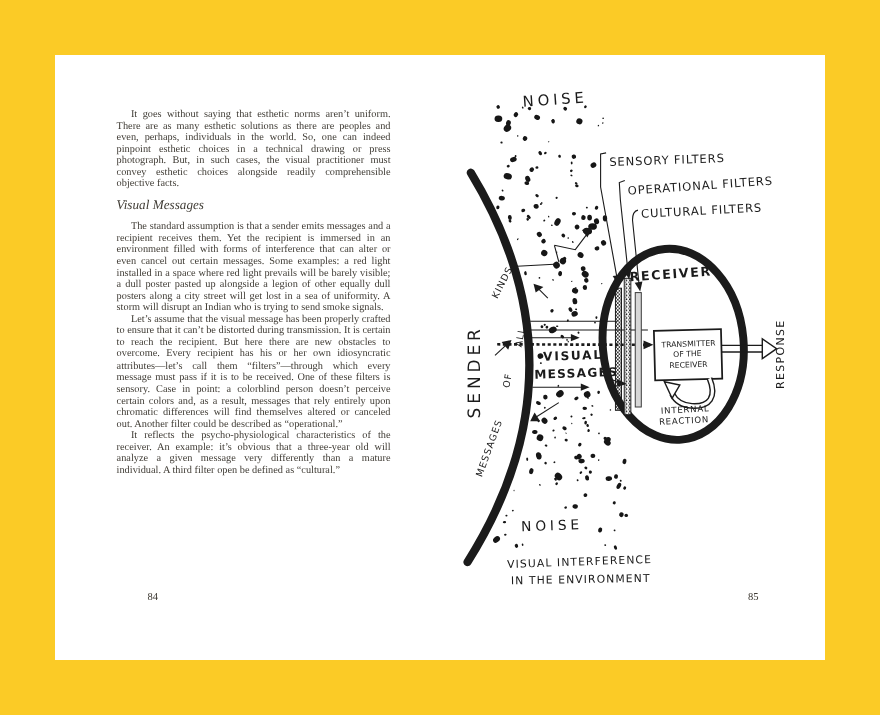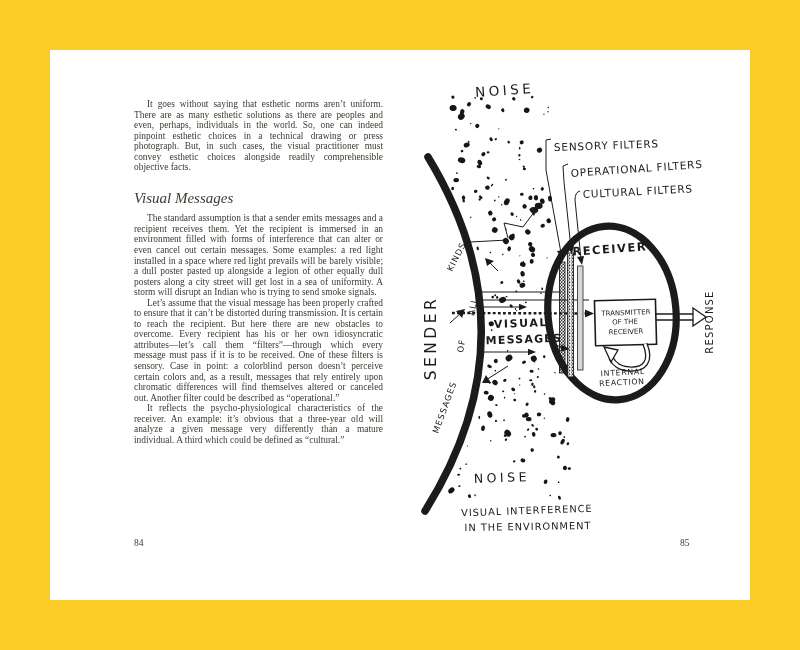--- a/index.html
+++ b/index.html
@@ -8,29 +8,29 @@
     background:#fbcb26;
     position:relative;
     font-family:"Liberation Serif",serif;
     overflow:hidden;
   }
   .spread{
     position:absolute;left:50px;top:50px;width:700px;height:550px;
     background:#ffffff;
   }
   .left-col{
-    position:absolute;left:84px;top:49px;width:249px;
+    position:absolute;left:56px;top:49px;width:249px;
     color:#3e3a33;
     font-size:9.4px;line-height:10.55px;
     text-align:justify;
   }
   .left-col p{margin:0;text-indent:13px;}
   .left-col h3{
-    margin:20px 0 10px 0;
-    font-size:15px;font-weight:normal;font-style:italic;
+    margin:8px 0 10px 0;
+    font-size:12px;font-weight:normal;font-style:italic;
   }
   .page-num{
     position:absolute;top:487px;
     color:#3e3a33;font-size:9.6px;
   }
   .pn-left{left:68px;padding-left:16px;}
   .pn-right{left:630px;}
   .diagram{
     position:absolute;left:350px;top:0;width:350px;height:500px;
   }
@@ -42,21 +42,21 @@
 </head>
 <body>
 
 <div class="spread">
 
   <div class="left-col">
     <p>It goes without saying that esthetic norms aren’t uniform. There are as many esthetic solutions as there are peoples and even, perhaps, individuals in the world. So, one can indeed pinpoint esthetic choices in a technical drawing or press photograph. But, in such cases, the visual practitioner must convey esthetic choices alongside readily comprehensible objective facts.</p>
     <h3>Visual Messages</h3>
     <p>The standard assumption is that a sender emits messages and a recipient receives them. Yet the recipient is immersed in an environment filled with forms of interference that can alter or even cancel out certain messages. Some examples: a red light installed in a space where red light prevails will be barely visible; a dull poster pasted up alongside a legion of other equally dull posters along a city street will get lost in a sea of uniformity. A storm will disrupt an Indian who is trying to send smoke signals.</p>
     <p>Let’s assume that the visual message has been properly crafted to ensure that it can’t be distorted during transmission. It is certain to reach the recipient. But here there are new obstacles to overcome. Every recipient has his or her own idiosyncratic attributes—let’s call them “filters”—through which every message must pass if it is to be received. One of these filters is sensory. Case in point: a colorblind person doesn’t perceive certain colors and, as a result, messages that rely entirely upon chromatic differences will find themselves altered or canceled out. Another filter could be described as “operational.”</p>
-    <p>It reflects the psycho-physiological characteristics of the receiver. An example: it’s obvious that a three-year old will analyze a given message very differently than a mature individual. A third which could be defined as “cultural.”</p>
+    <p>It reflects the psycho-physiological characteristics of the receiver. An example: it’s obvious that a three-year old will analyze a given message very differently than a mature individual. A third filter open be defined as “cultural.”</p>
   </div>
   <div class="page-num pn-left">84</div>
   <div class="page-num pn-right">85</div>
 
   <svg class="diagram" viewBox="0 0 350 500">
     <defs>
       <pattern id="hatch" width="3.2" height="3.2" patternUnits="userSpaceOnUse">
         <path d="M0,3.2 L3.2,0 M0,0 L3.2,3.2" stroke="#1b1b1b" stroke-width="0.7"></path>
       </pattern>
       <pattern id="specks" width="3" height="3.4" patternUnits="userSpaceOnUse">

